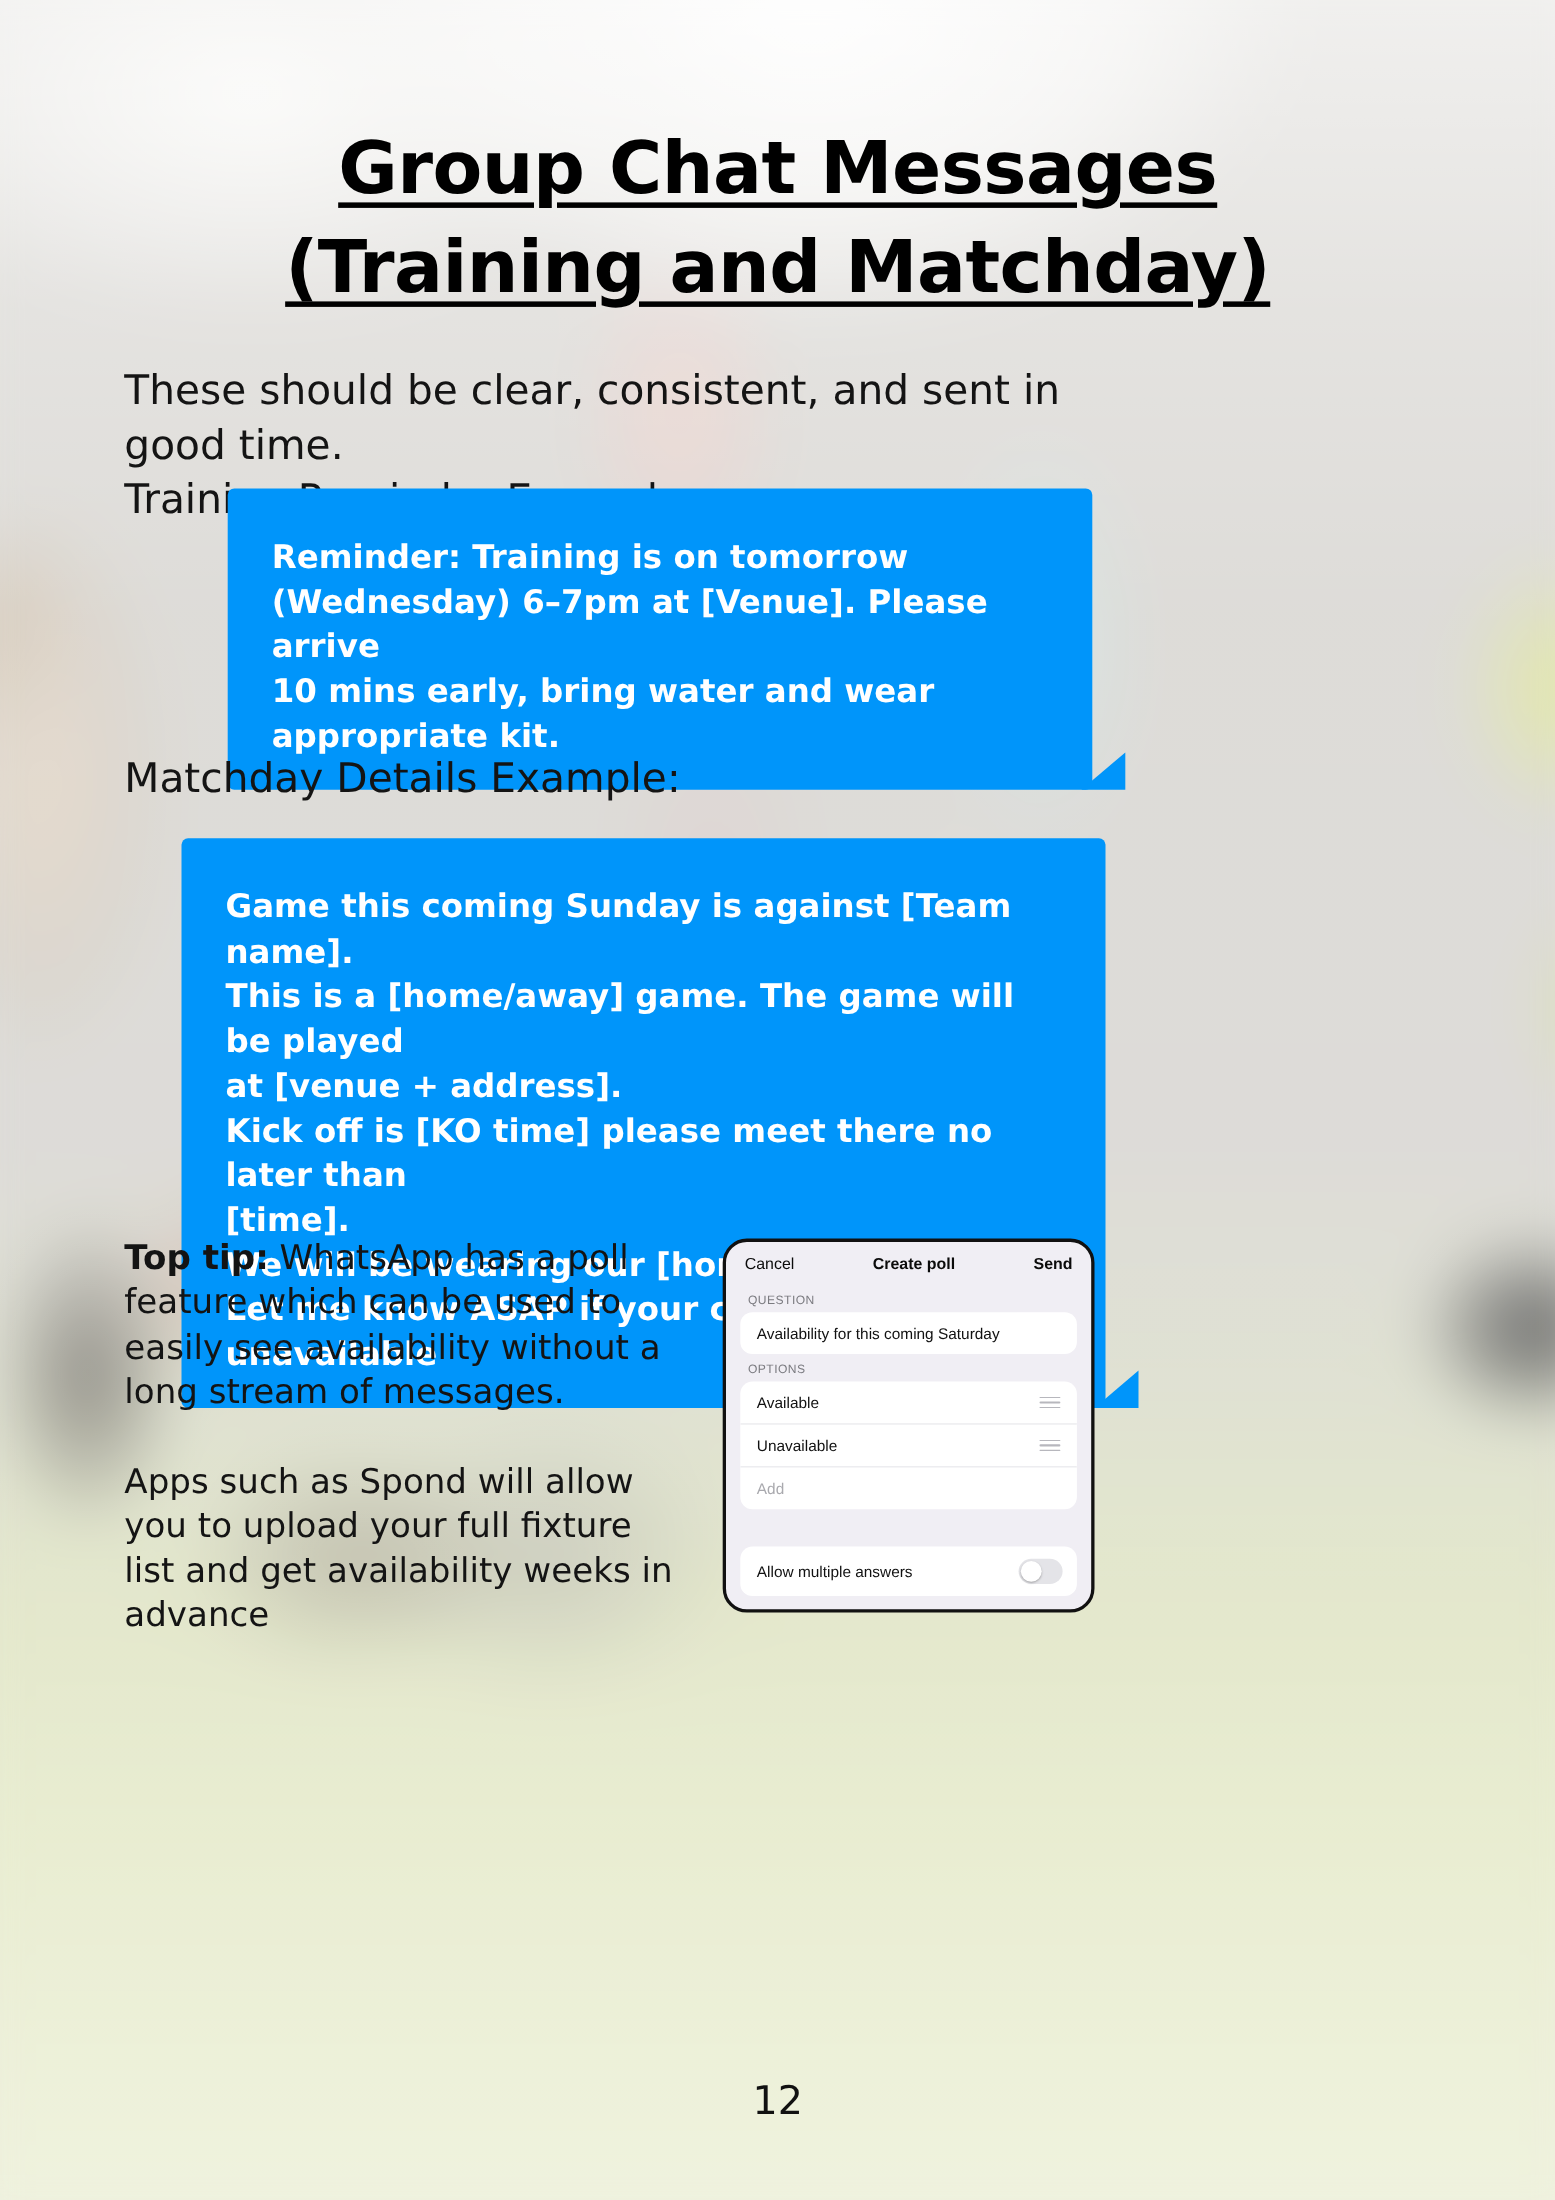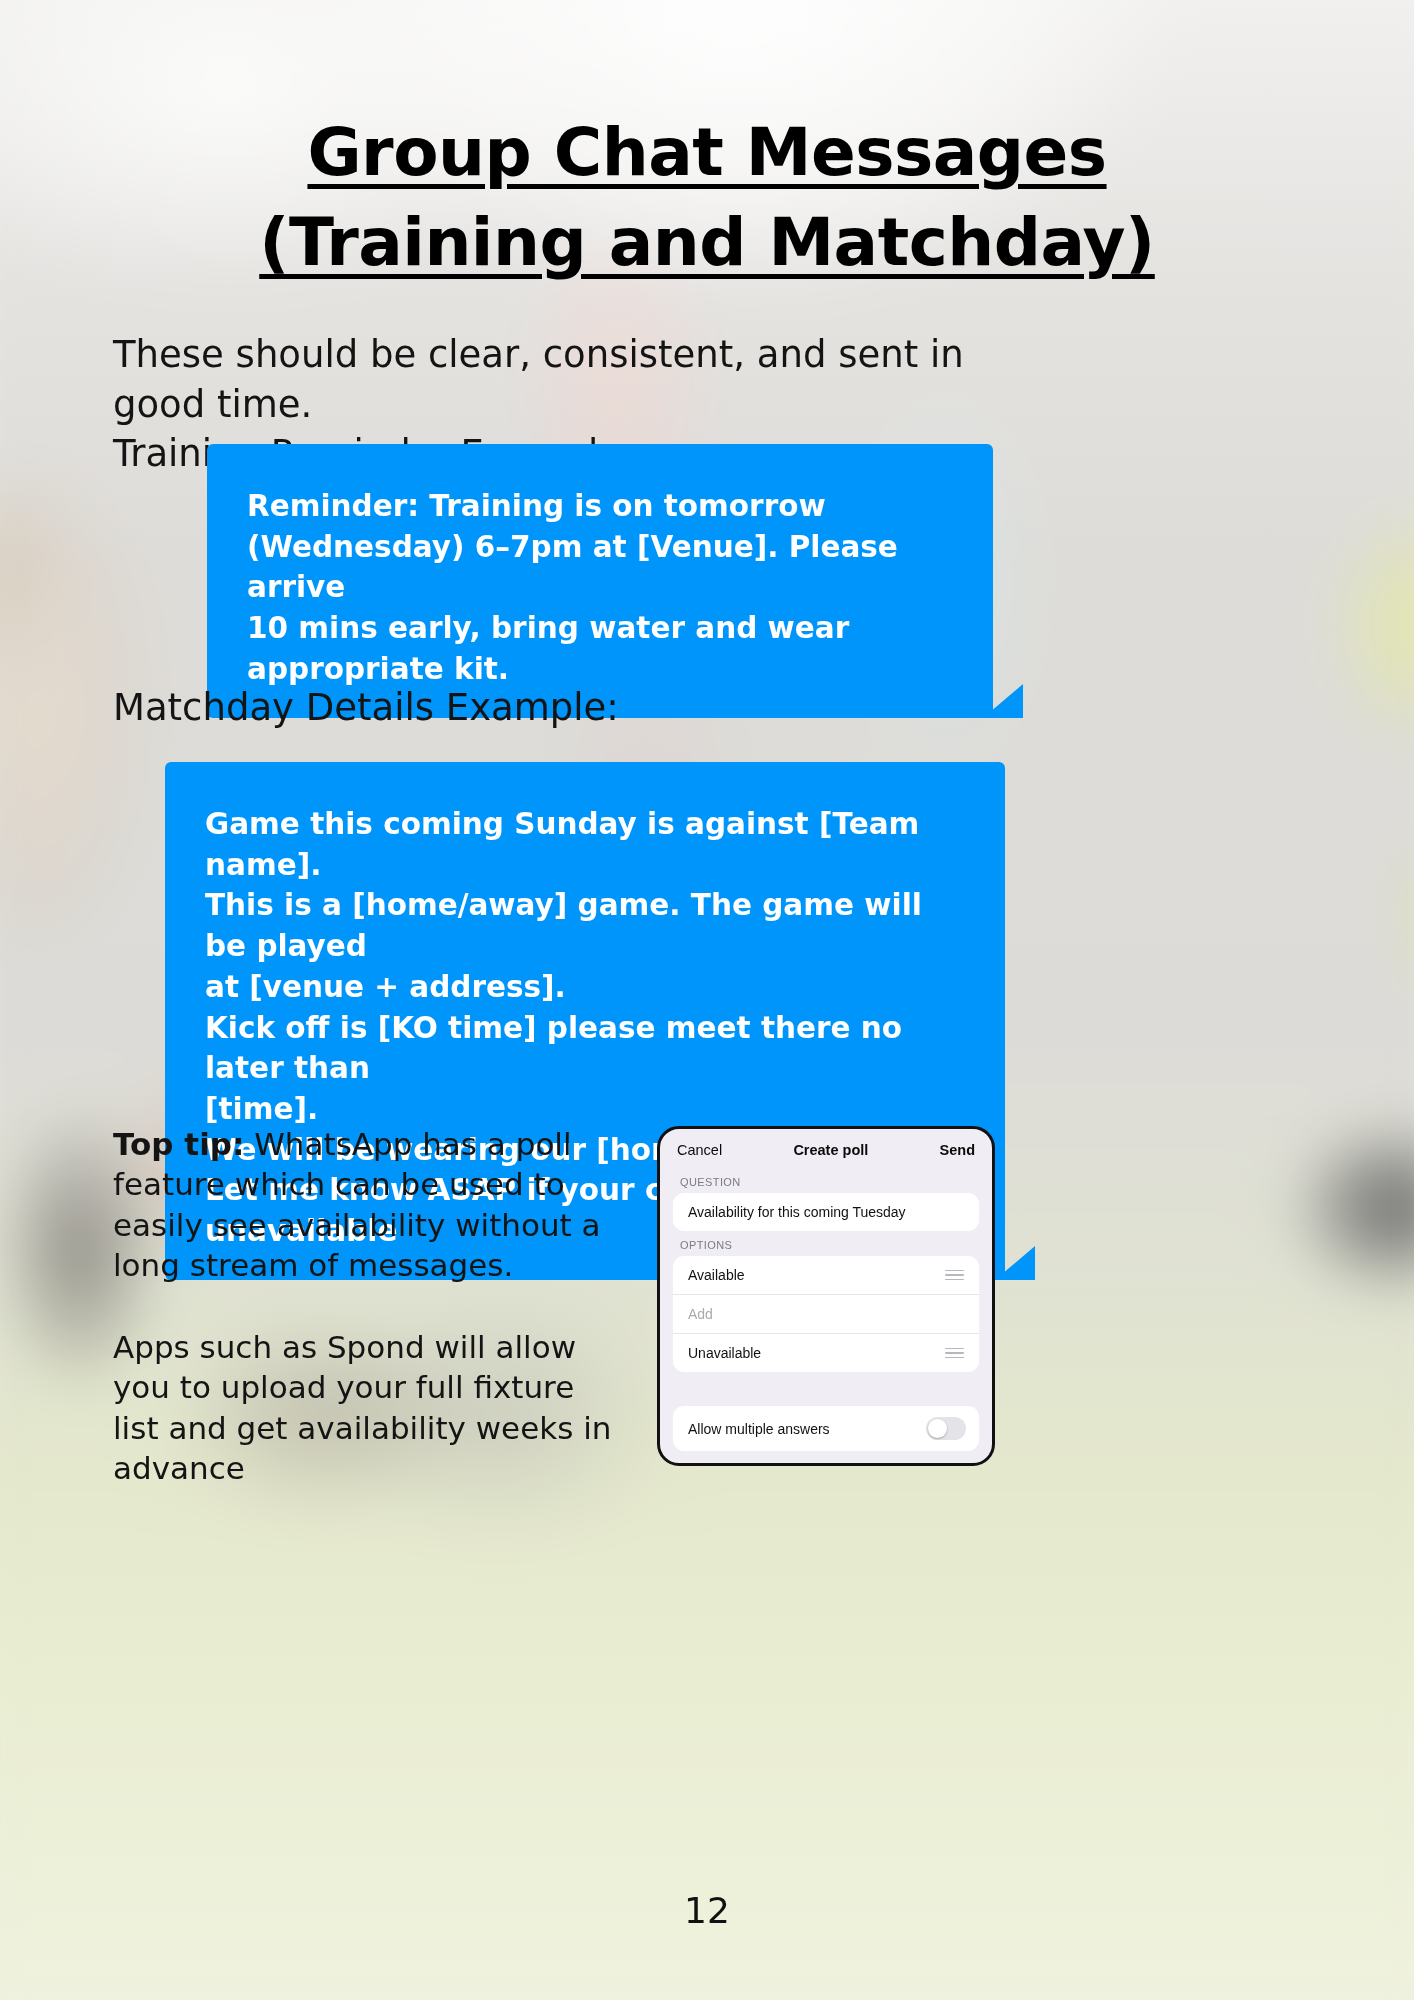--- a/index.html
+++ b/index.html
@@ -316,46 +316,46 @@
     <div id="poll-card">
 
       <div class="poll-header">
         <span class="ph-side">Cancel</span>
         <span class="ph-title">Create poll</span>
         <span class="ph-send">Send</span>
       </div>
 
       <div class="poll-section-label">QUESTION</div>
 
-      <div class="poll-field">Availability for this coming Tuesday</div>
+      <div class="poll-field">Availability for this coming Saturday</div>
 
       <div class="poll-section-label">OPTIONS</div>
 
       <div class="poll-options">
 
         <div class="poll-option">
           <span>Available</span>
           <span class="drag-handle">
               <i></i>
               <i></i>
               <i></i>
             </span>
         </div>
 
-        <div class="poll-option placeholder">
-          <span>Add</span>
-        </div>
-
         <div class="poll-option">
           <span>Unavailable</span>
           <span class="drag-handle">
               <i></i>
               <i></i>
               <i></i>
             </span>
+        </div>
+
+        <div class="poll-option placeholder">
+          <span>Add</span>
         </div>
 
       </div>
 
       <div class="poll-footer">
         <span>Allow multiple answers</span>
         <span class="toggle">
             <span class="knob"></span>
           </span>
       </div>

